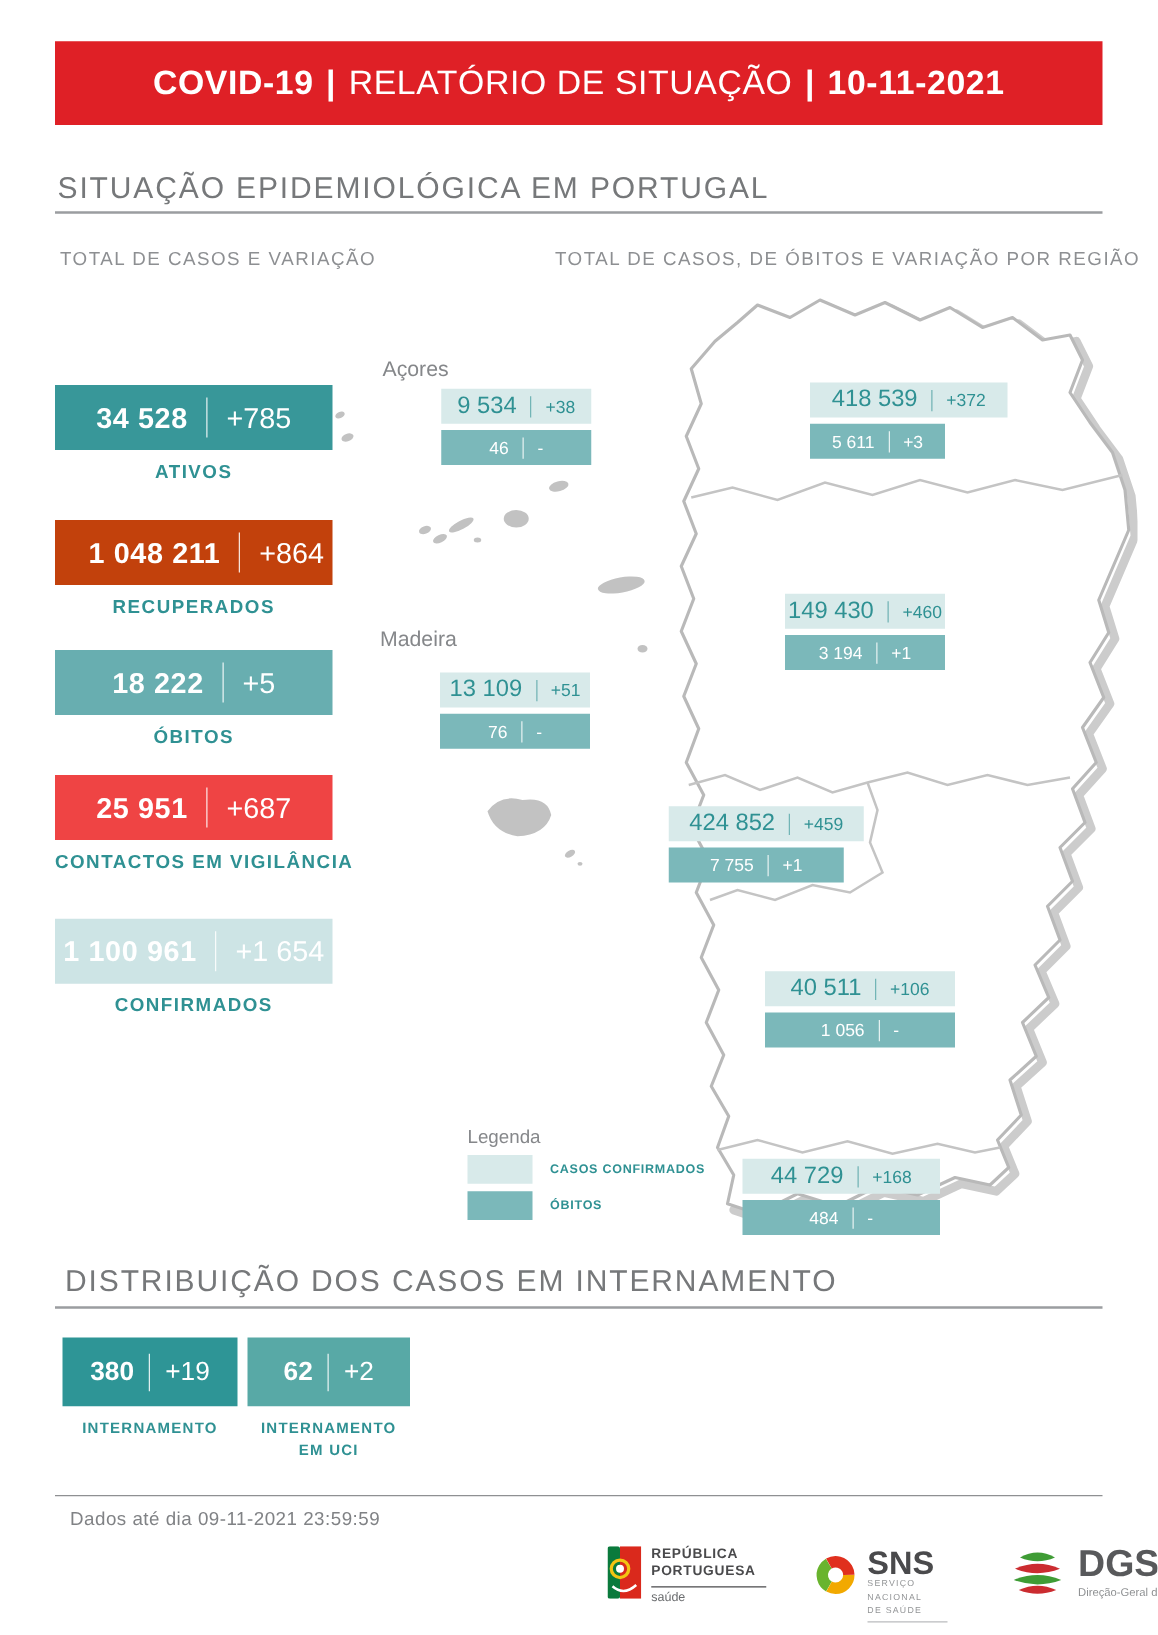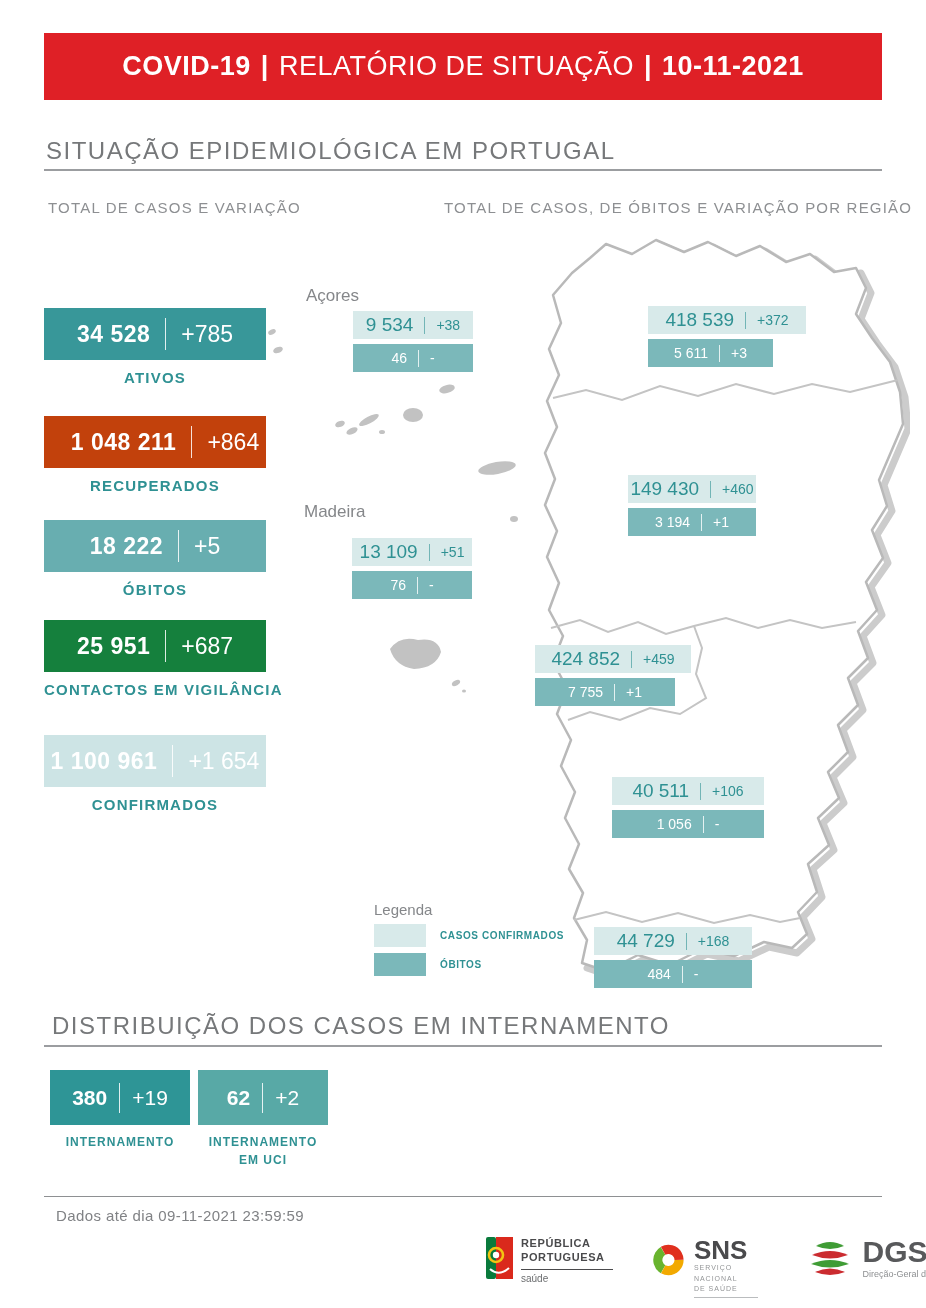--- a/index.html
+++ b/index.html
@@ -131,21 +131,21 @@
 <div class="abs total-block" style="top:520px;">
   <div class="total-box" style="background:#68aeb0;">
     <span class="val">18 222</span>
     <span class="vdiv"></span>
     <span>+5</span>
   </div>
   <div class="total-label">ÓBITOS</div>
 </div>
 
 <div class="abs total-block" style="top:620px;">
-  <div class="total-box" style="background:#15803d;">
+  <div class="total-box" style="background:#ef4444;">
     <span class="val">25 951</span>
     <span class="vdiv"></span>
     <span>+687</span>
   </div>
   <div class="total-label">CONTACTOS EM VIGILÂNCIA</div>
 </div>
 
 <div class="abs total-block" style="top:735px;">
   <div class="total-box" style="background:#cde4e5;">
     <span class="val">1 100 961</span>
@@ -182,21 +182,21 @@
     <span>-</span>
   </div>
 </div>
 
 <div class="abs region" style="left:648px;top:306px;width:158px;">
   <div class="row cases">
     <span class="val">418 539</span>
     <span class="rdiv"></span>
     <span>+372</span>
   </div>
-  <div class="row deaths" style="width:125px;">
+  <div class="row deaths" style="width:108px;">
     <span>5 611</span>
     <span class="rdiv"></span>
     <span>+3</span>
   </div>
 </div>
 
 <div class="abs region" style="left:628px;top:475px;width:128px;">
   <div class="row cases">
     <span class="val">149 430</span>
     <span class="rdiv"></span>

